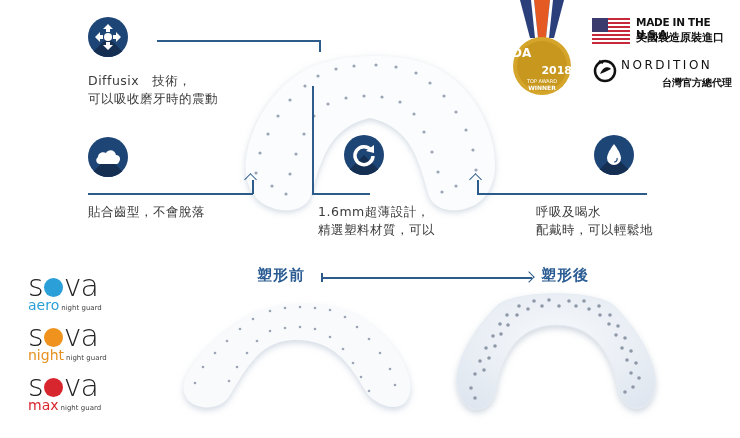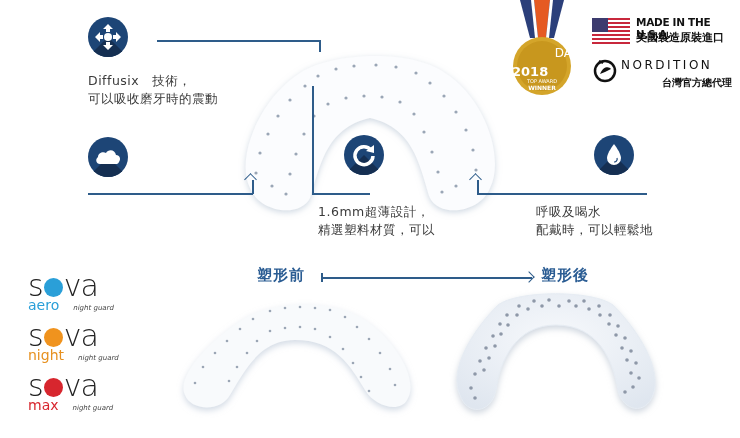--- a/index.html
+++ b/index.html
@@ -11,21 +11,21 @@
   .icon-circle .shadow { position:absolute; left:20px; top:20px; width:40px; height:40px;
                  background:#152f52; transform:rotate(45deg); transform-origin:0 0; }
   .icon-circle svg { position:absolute; left:0; top:0; }
   .txt { position:absolute; font-size:12.5px; line-height:18px; color:#3a3a3a; white-space:nowrap; letter-spacing:0.5px; }
   .line { position:absolute; background:#2e5c8a; }
   .shape-label { position:absolute; font-size:15px; font-weight:bold; color:#2a5c93; letter-spacing:1px; }
   .brand { position:absolute; left:28px; }
   .sova { font-family:"DejaVu Sans", sans-serif; font-size:30px; line-height:28px; color:#222; letter-spacing:-1px; font-weight:300; }
   .sova .o { display:inline-block; width:19px; height:19px; border-radius:50%; vertical-align:-1px; margin:0 1px; }
   .sub { font-size:14px; line-height:14px; margin-top:-2px; }
-  .sub small { font-size:7px; color:#444; margin-left:14px;font-style:italic; }
+  .sub small { font-size:7px; color:#444; margin-left:2px; }
 </style>
 </head>
 <body>
 
 <svg class="abs" style="left:230px;top:38px" width="280" height="190" viewBox="0 0 280 190">
   <defs>
     <filter id="sh" x="-10%" y="-10%" width="120%" height="130%">
         <feDropShadow dx="0" dy="2" stdDeviation="3" flood-color="#9fb0c4" flood-opacity="0.5"></feDropShadow>
       </filter>
   </defs>
@@ -97,20 +97,21 @@
   <div>可以吸收磨牙時的震動</div>
 </div>
 
 <div class="icon-circle" style="left:88px;top:137px">
   <div class="shadow"></div>
   <svg width="40" height="40" viewBox="0 0 40 40">
       <path fill="#fff" d="M12,27 C8,27 7,22 10,20 C10,16 15,14 18,16 C20,12 27,12 28,18 C32,18 33,22 31,25 C30,27 29,27 28,27 Z"></path>
     </svg>
 </div>
 <div class="txt" style="left:88px;top:203px">
+  <div>貼合齒型，不會脫落</div>
 </div>
 
 <div class="icon-circle" style="left:344px;top:135px">
   <div class="shadow"></div>
   <svg width="40" height="40" viewBox="0 0 40 40">
       <path d="M27,15 A9,9 0 1 0 29,21" fill="none" stroke="#fff" stroke-width="3.5"></path>
       <polygon points="30,10 30,18 22,16" fill="#fff"></polygon>
     </svg>
 </div>
 <div class="txt" style="left:318px;top:203px">
@@ -132,22 +133,22 @@
 
 <div class="abs" style="left:512px;top:0;width:60px;height:100px">
   <svg width="60" height="100" viewBox="0 0 60 100">
     <polygon points="8,0 52,0 42,38 18,38" fill="#2b3f7a"></polygon>
     <polygon points="22,0 38,0 34,38 26,38" fill="#e55a23"></polygon>
     <polygon points="19,0 22,0 26,38 23,38" fill="#fff"></polygon>
     <polygon points="38,0 41,0 37,38 34,38" fill="#fff"></polygon>
     <circle cx="30" cy="66" r="29" fill="#d4a52a"></circle>
     <circle cx="30" cy="66" r="25" fill="#c8971e"></circle>
   </svg>
-  <div class="abs" style="left:0;width:60px;top:46px;text-align:right;color:#fff;font-size:12px;font-weight:normal">DA</div>
-  <div class="abs" style="left:0;width:60px;top:64px;text-align:left;color:#fff;font-size:13px;font-weight:bold">2018</div>
+  <div class="abs" style="left:0;width:60px;top:46px;text-align:left;color:#fff;font-size:12px;font-weight:bold">DA</div>
+  <div class="abs" style="left:0;width:60px;top:64px;text-align:right;color:#fff;font-size:11px;font-weight:bold">2018</div>
   <div class="abs" style="left:0;width:60px;top:78px;text-align:center;color:#fff;font-size:5px">TOP AWARD</div>
   <div class="abs" style="left:0;width:60px;top:84px;text-align:center;color:#fff;font-size:6px;font-weight:bold">WINNER</div>
 </div>
 
 <svg class="abs" style="left:592px;top:18px" width="38" height="26" viewBox="0 0 38 26">
   <rect width="38" height="26" fill="#fff"></rect>
   <g fill="#c8283c">
       <rect y="0" width="38" height="2"></rect>
       <rect y="4" width="38" height="2"></rect>
       <rect y="8" width="38" height="2"></rect>

